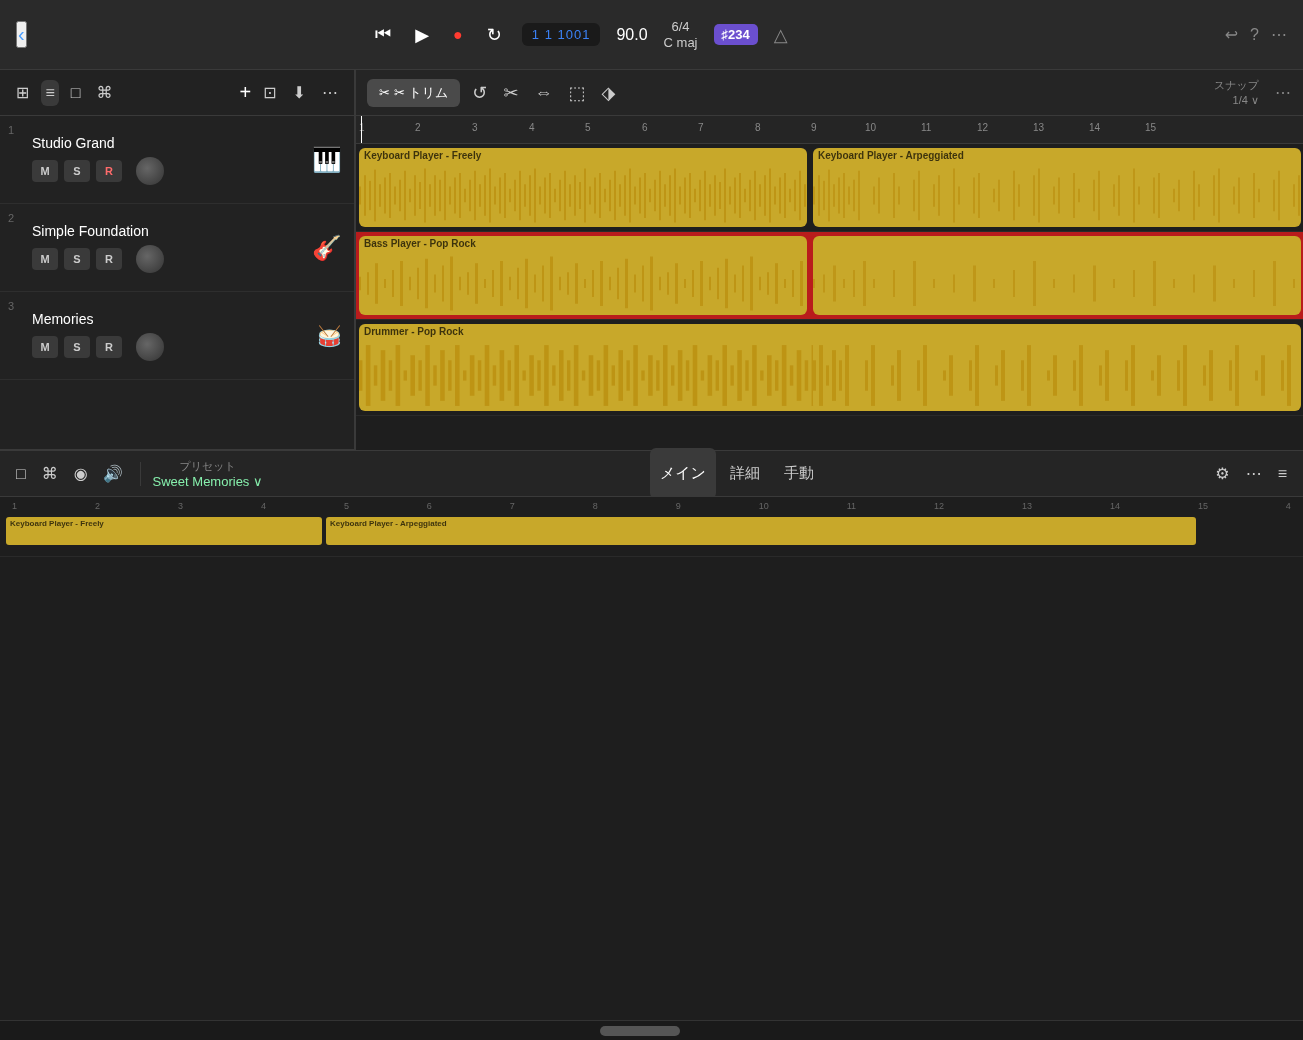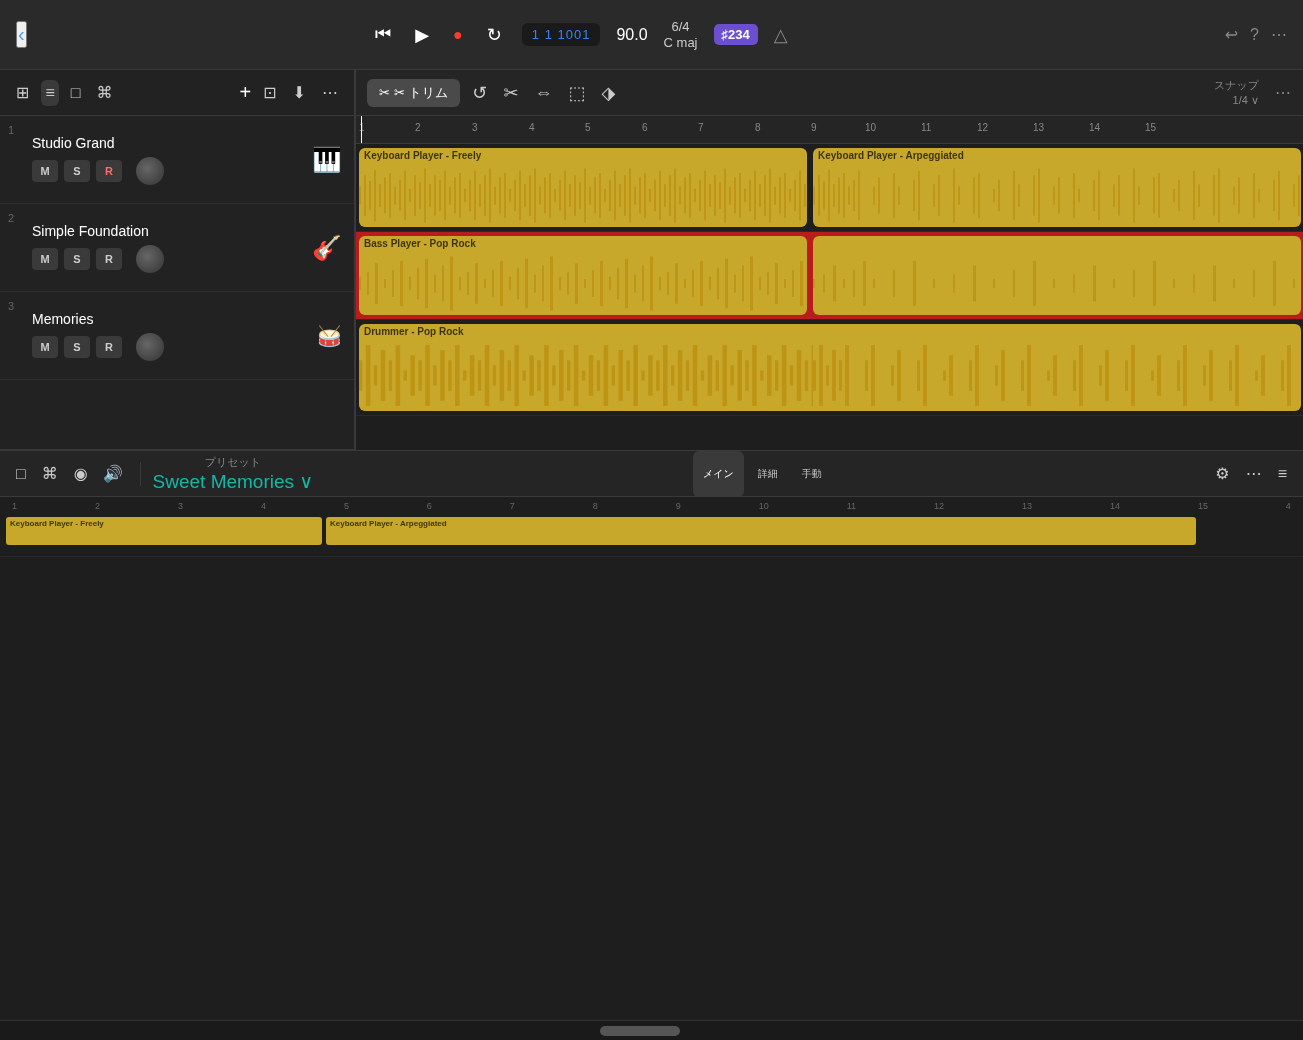--- a/index.html
+++ b/index.html
@@ -316,31 +316,31 @@
       gap: 8px;
       border-bottom: 1px solid #3a3a3a;
     }
     .preset-area {
       display: flex;
       flex-direction: column;
       align-items: center;
       font-size: 11px;
     }
     .preset-label { color: #888; }
-    .preset-name { color: #14b8a6; font-size: 19px; }
+    .preset-name { color: #86efac; font-size: 13px; }
     .lower-toolbar-tabs {
       margin-left: auto;
       display: flex;
       gap: 4px;
     }
     .tab-btn {
       background: none;
       border: none;
       color: #ccc;
-      font-size: 10px;
+      font-size: 15px;
       padding: 16px 10px;
       cursor: pointer;
       border-radius: 6px;
     }
     .tab-btn.active { background: #3a3a3a; color: #fff; }
 
     
     .mini-timeline {
       height: 60px;
       background: #1e1e1e;

